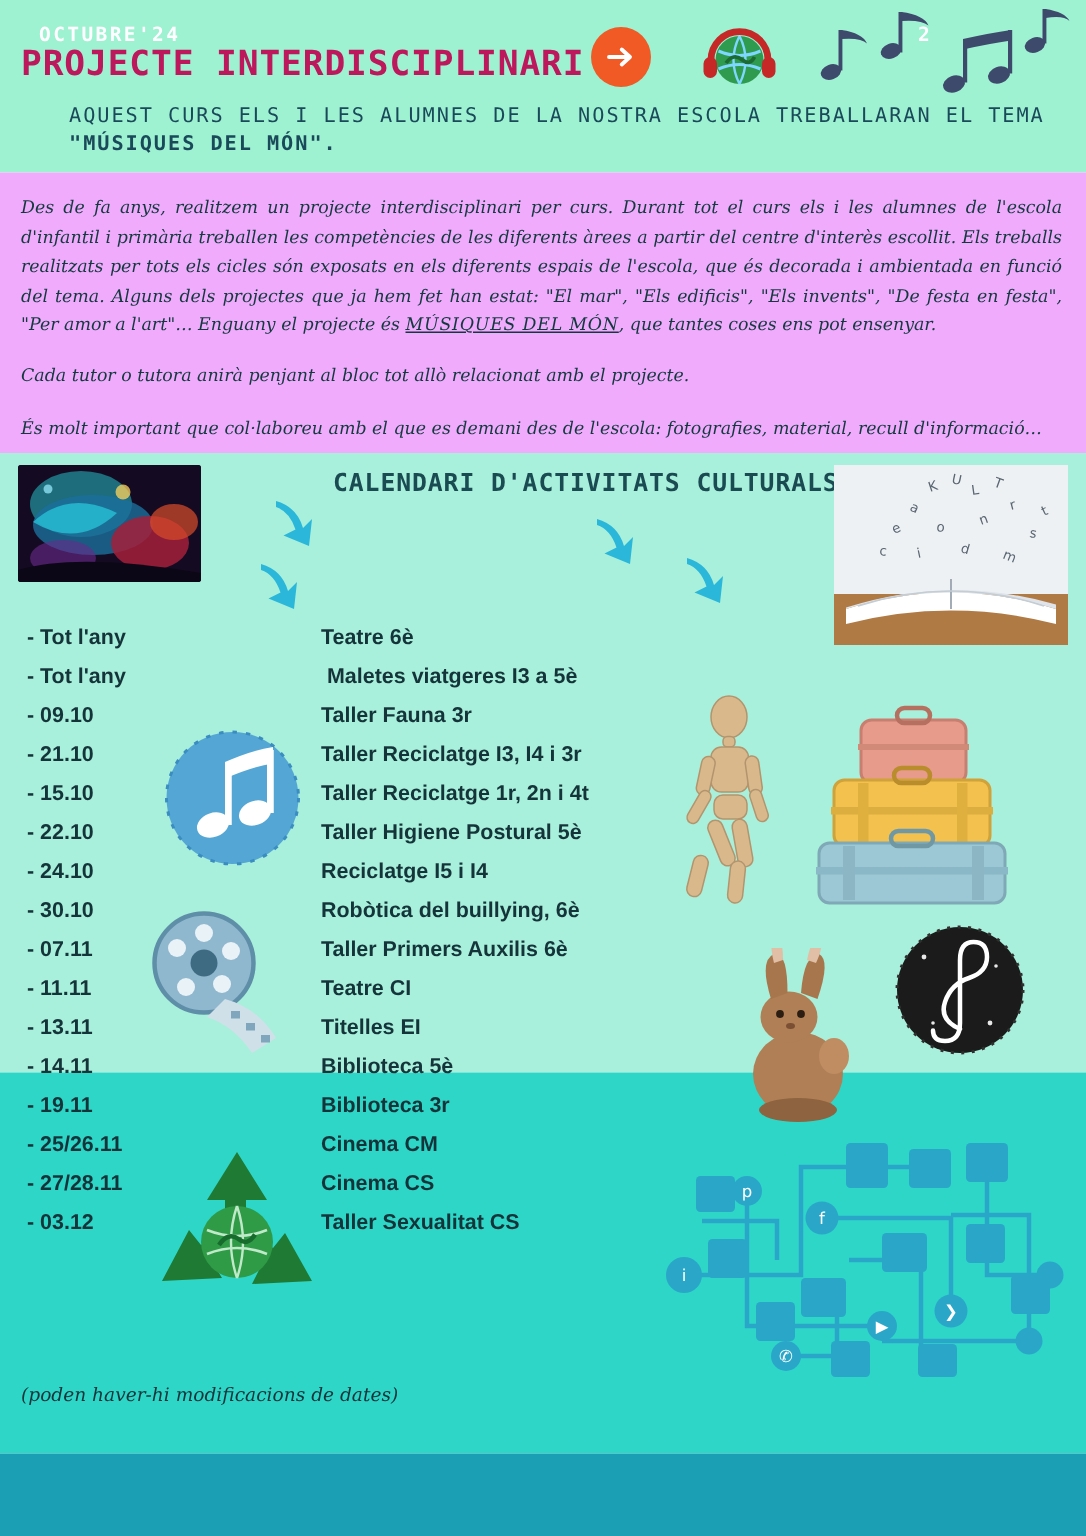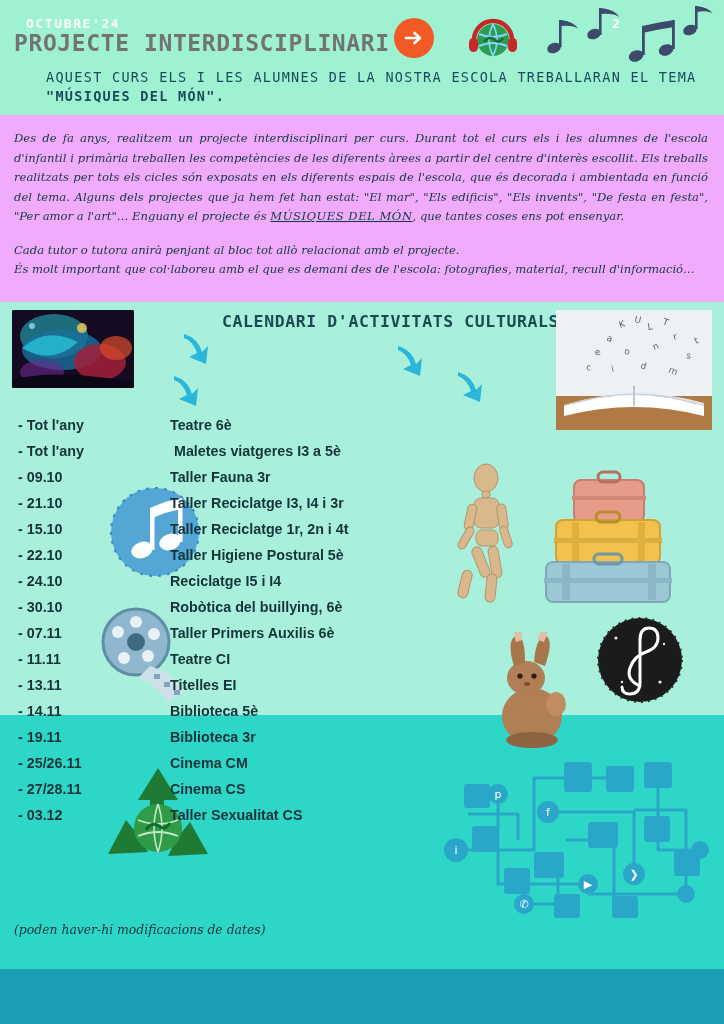--- a/index.html
+++ b/index.html
@@ -29,21 +29,21 @@
     height: 115px;
     background: #9ef2d2;
   }
   .title {
     position: absolute;
     left: 14px; top: 30px;
     font-family: "DejaVu Sans Mono", monospace;
     font-weight: bold;
     font-size: 23px;
     letter-spacing: 0.6px;
-    color: #737373;
+    color: #be185d;
     white-space: nowrap;
   }
   .subtitle {
     position: absolute;
     left: 14px; top: 68px;
     width: 700px;
     font-family: "DejaVu Sans Mono", monospace;
     font-size: 13.5px;
     letter-spacing: 1.3px;
     color: #1a4a5a;
@@ -88,21 +88,21 @@
   }
   .intro p {
     margin: 0 0 14px 0;
     font-family: "DejaVu Serif", serif;
     font-style: italic;
     font-size: 11.6px;
     line-height: 19.5px;
     color: #13393f;
     text-align: justify;
   }
-  .intro p.p2 { margin-bottom: 0; }
+  .intro p.p2 { margin-bottom: 16px; }
   .intro .u { text-decoration: underline; }
   .intro .sp { letter-spacing: 0.5px; }
 
   
   .mid-band {
     position: absolute;
     left: 0; top: 302px;
     width: 724px;
     height: 413px;
     background: #a8f0db;
@@ -155,20 +155,21 @@
     position: absolute;
     left: 14px; top: 412px;
     width: 460px;
   }
   .cal-row {
     display: flex;
     height: 26px;
     align-items: center;
     font-weight: bold;
     color: #14343a;
+    gap: 44px;
   }
   .cal-date {
     width: 156px;
     font-size: 14.3px;
     padding-left: 4px;
     white-space: nowrap;
   }
   .cal-act {
     font-size: 14.3px;
     white-space: nowrap;

